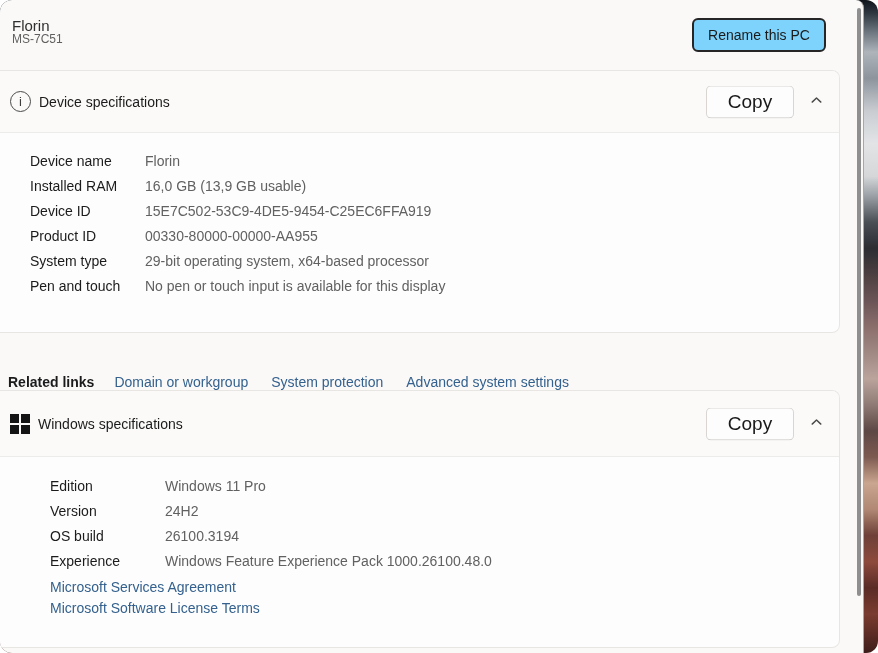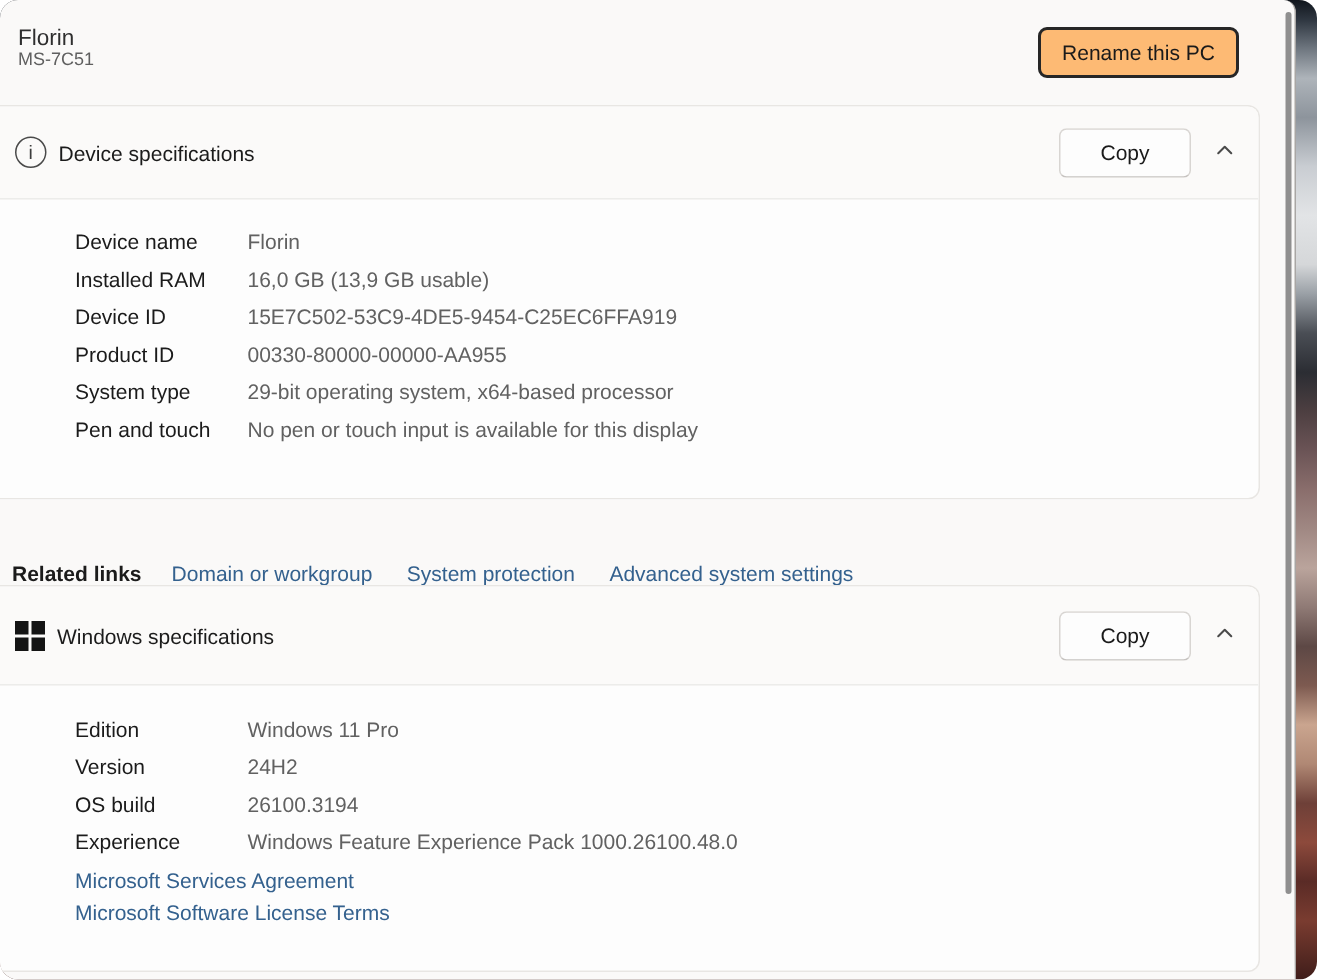--- a/index.html
+++ b/index.html
@@ -54,21 +54,21 @@
     position: absolute; left: 12px; top: 17px;
     font-size: 15px; color: #2f2f2f;
   }
   .device-model {
     position: absolute; left: 12px; top: 32px;
     font-size: 12px; color: #5f5f5f;
   }
   .rename-btn {
     position: absolute; left: 692px; top: 18px;
     width: 134px; height: 34px;
-    background: #fdba74;
+    background: #7dd3fc;
     border: 2px solid #262626;
     border-radius: 6px;
     font-family: "Liberation Sans", sans-serif;
     font-size: 14px; color: #1a1a1a;
     cursor: pointer;
   }
 
   
   .card {
     position: absolute; left: 0;
@@ -112,34 +112,34 @@
 
   .copy-btn {
     position: absolute; right: 45px; top: 50%;
     transform: translateY(-50%);
     width: 88px; height: 33px;
     background: #fdfdfd;
     border: 1px solid #d8d5d2;
     border-bottom-color: #c6c3c0;
     border-radius: 5px;
     font-family: "Liberation Sans", sans-serif;
-    font-size: 14px; color: #1a1a1a;
+    font-size: 19px; color: #1a1a1a;
     cursor: pointer;
   }
   .chevron-btn {
     position: absolute; right: 9px; top: 50%;
     transform: translateY(-50%);
     width: 28px; height: 28px;
     background: transparent; border: none;
     display: flex; align-items: center; justify-content: center;
     cursor: pointer;
   }
 
   .card-body { position: relative; }
-  #card-device  .card-body { padding: 16px 0 0 50px; }
+  #card-device  .card-body { padding: 16px 0 0 30px; }
   #card-windows .card-body { padding: 17px 0 0 50px; }
 
   .spec-row {
     position: relative;
     height: 25px; line-height: 25px;
     font-size: 14px; white-space: nowrap;
   }
   .spec-label { display: inline-block; width: 115px; color: #1b1b1b; }
   .spec-value { color: #616161; }
   .spec-extra { position: absolute; left: 425px; top: 0; color: #616161; }

